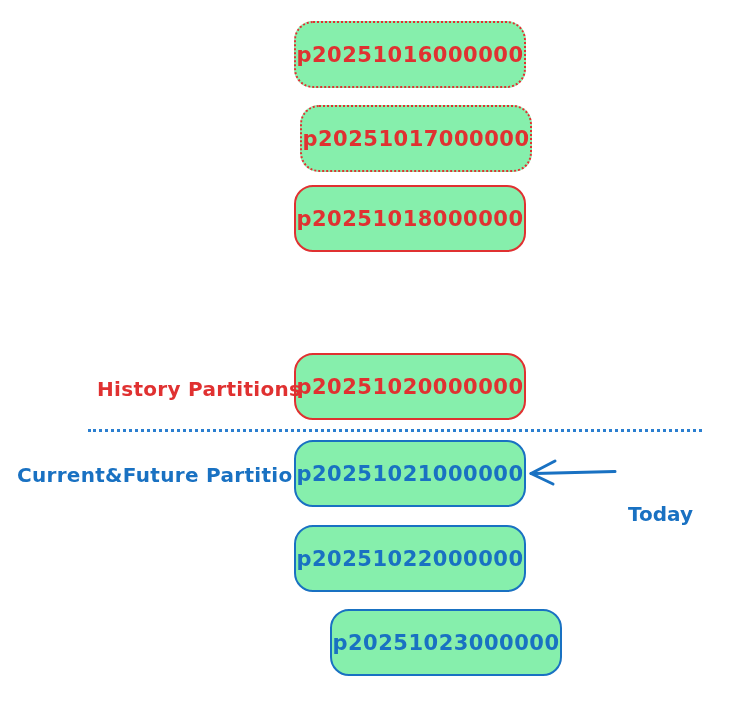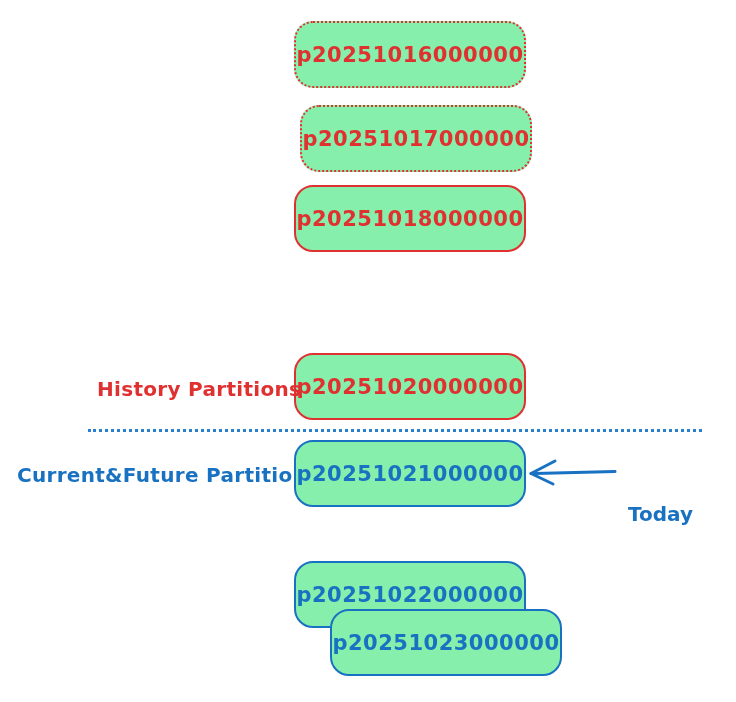--- a/index.html
+++ b/index.html
@@ -35,21 +35,21 @@
   .red-solid  { border: 2.5px solid #e03131; color: #e03131; }
   .red-dotted { border: 2.5px dotted #e03131; color: #e03131; }
   .blue-solid { border: 2.5px solid #1971c2; color: #1971c2; text-align: right; }
 
   .b1 { top: 21px; }
   .b2 { top: 105px; margin-left: 6px; }
   .b3 { top: 185px; }
   .b4 { top: 267px; }
   .b5 { top: 353px; border-radius: 19px; }
   .b6 { top: 440px; }
-  .b7 { top: 525px; margin-top: 36px; }
+  .b7 { top: 525px; }
   .b8 { top: 609px; margin-left: 36px; }
 
   .divider {
     position: absolute;
     left: 88px;
     top: 429px;
     width: 614px;
     height: 0;
     border-top: 3px dotted #2b7fd0;
   }

